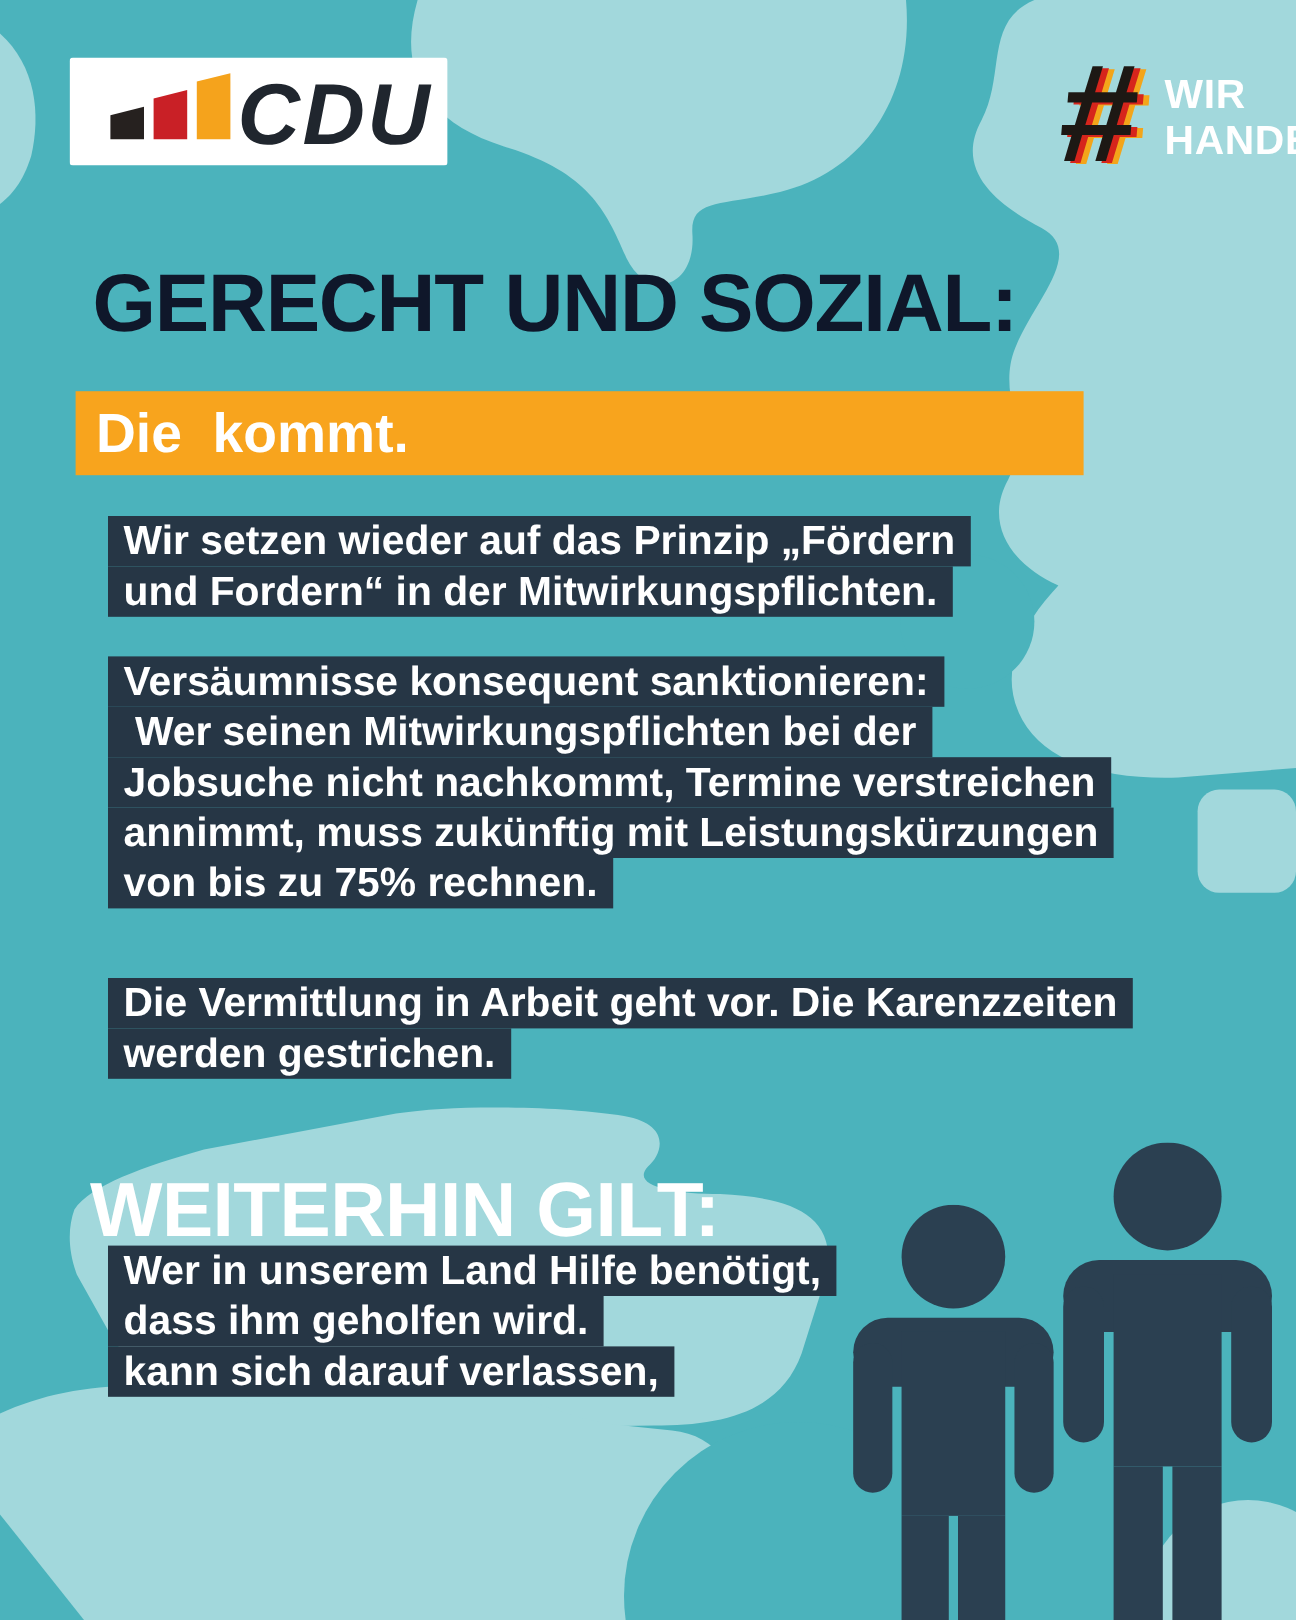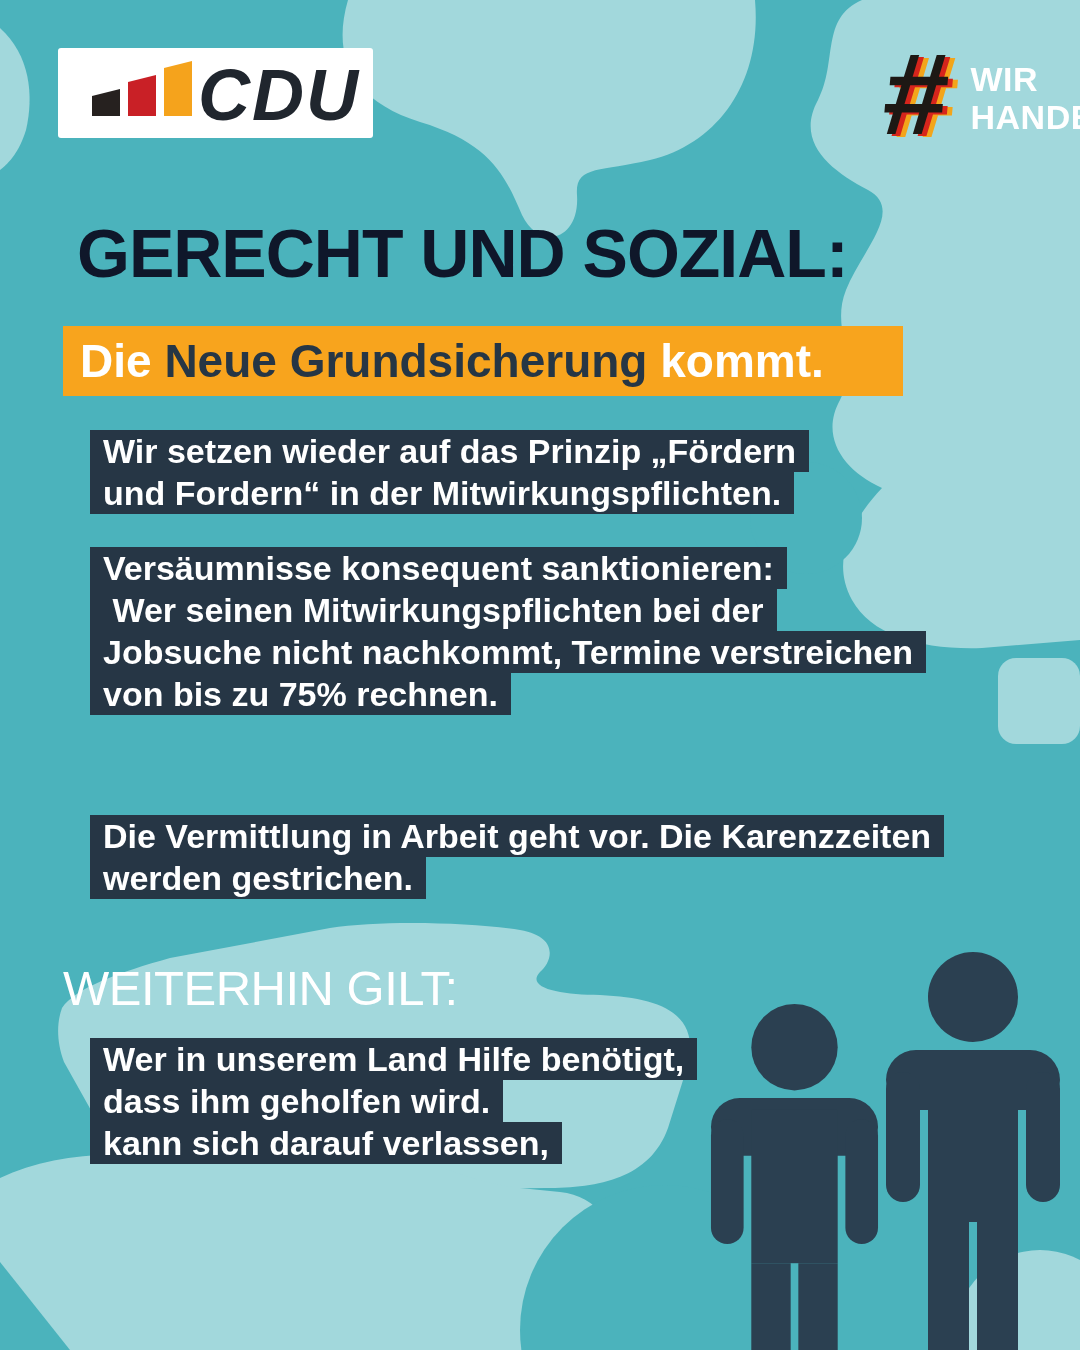--- a/index.html
+++ b/index.html
@@ -46,22 +46,22 @@
     font-size:34px;font-weight:700;line-height:42px;padding:0 13px;
     white-space:pre;
     margin-left:28px;
   }
   .block-1{top:430px;}
   .block-2{top:547px;}
   .block-3{top:815px;}
   .block-4{top:1038px;}
 
   .sub-heading{
-    position:absolute;left:63px;top:964px;margin:0;
-    color:#ffffff;font-size:49px;font-weight:400;letter-spacing:-.5px;line-height:1;
+    position:absolute;left:63px;top:964px;margin:12px;
+    color:#ffffff;font-size:64px;font-weight:700;letter-spacing:-.5px;line-height:1;
     white-space:pre;
   }
 
   .person{position:absolute;}
   .person-small{left:708px;top:1004px;width:173px;height:384px;}
   .person-large{left:883px;top:952px;width:180px;height:400px;}
 </style>
 </head>
 <body>
 
@@ -104,33 +104,33 @@
   <div class="campaign">
     <div class="hash">#</div>
     <div class="campaign-text">WIR
 HANDELN</div>
   </div>
 
   <h1 class="main-heading">GERECHT UND SOZIAL:</h1>
 
   <div class="orange-bar">
     <span class="ob-white">Die </span>
-      <span class="ob-dark">Neue Grundsicherung</span>
       <span class="ob-white"> kommt.</span>
   </div>
 
   <div class="hl-block block-1">
     <span class="hl-line">Wir setzen wieder auf das Prinzip „Fördern</span>
     <span class="hl-line">und Fordern“ in der Mitwirkungspflichten.</span>
   </div>
 
   <div class="hl-block block-2">
     <span class="hl-line">Versäumnisse konsequent sanktionieren:</span>
     <span class="hl-line"> Wer seinen Mitwirkungspflichten bei der</span>
     <span class="hl-line">Jobsuche nicht nachkommt, Termine verstreichen</span>
+    <span class="hl-line">annimmt, muss zukünftig mit Leistungskürzungen</span>
     <span class="hl-line">von bis zu 75% rechnen.</span>
   </div>
 
   <div class="hl-block block-3">
     <span class="hl-line">Die Vermittlung in Arbeit geht vor. Die Karenzzeiten</span>
     <span class="hl-line">werden gestrichen.</span>
   </div>
 
   <h2 class="sub-heading">WEITERHIN GILT:</h2>
 

